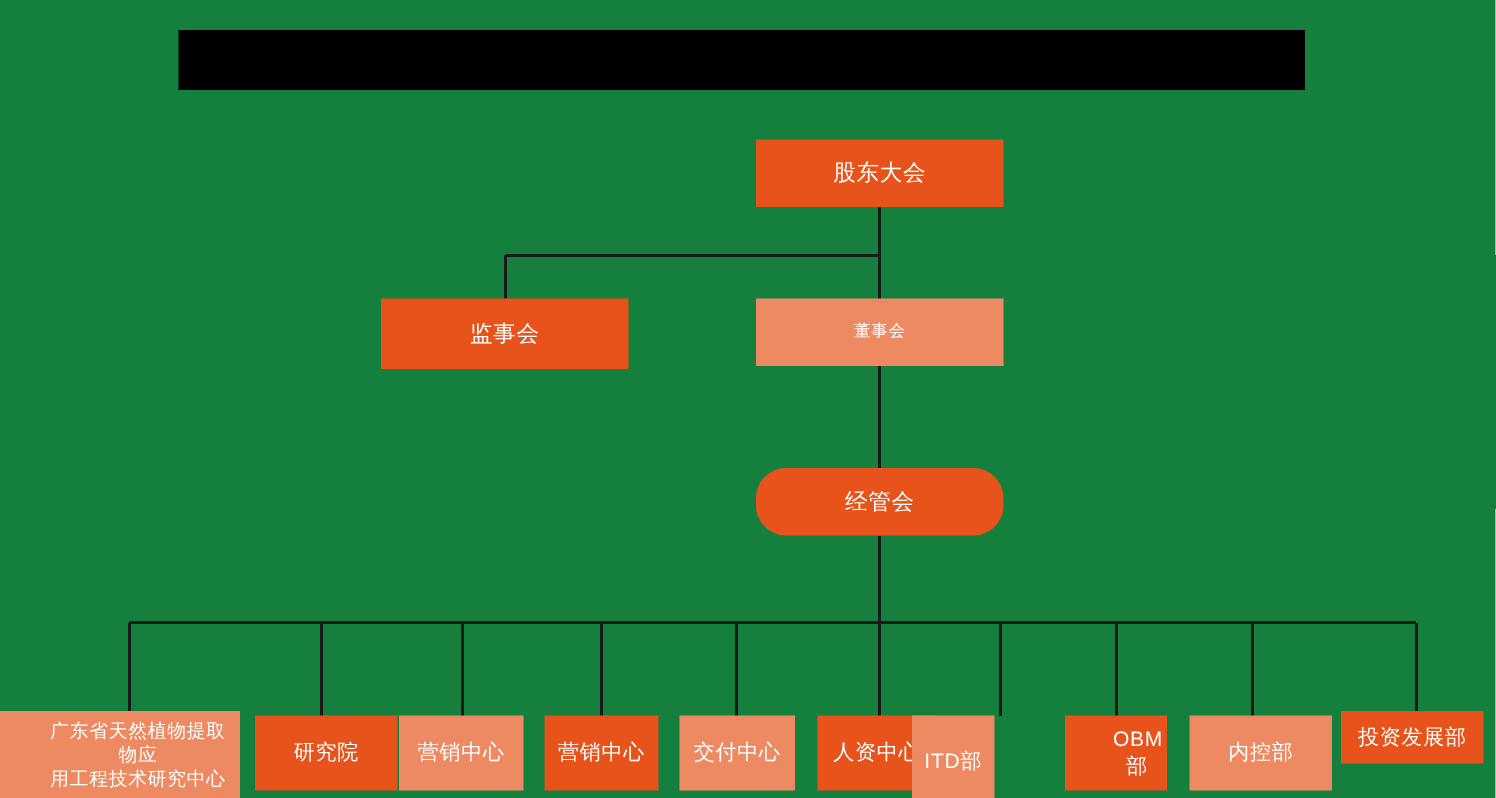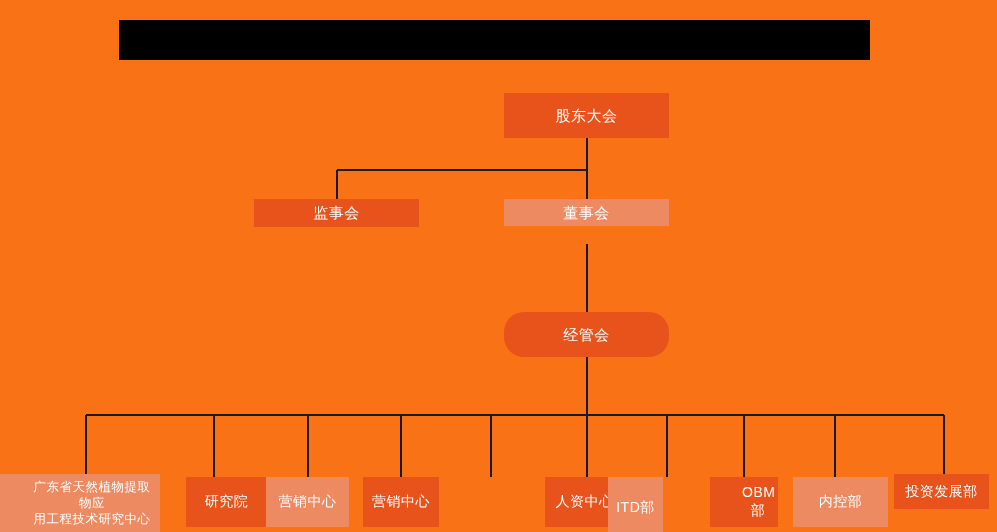--- a/index.html
+++ b/index.html
@@ -7,21 +7,21 @@
     padding: 0;
     background: #ffffff;
   }
   body {
     font-family: "Liberation Sans", "DejaVu Sans", sans-serif;
   }
   #chart-root {
     position: relative;
     width: 997px;
     height: 532px;
-    background: #f97316;
+    background: #15803d;
     overflow: hidden;
   }
   .redacted-bar {
     position: absolute;
     left: 119px;
     top: 20px;
     width: 751px;
     height: 40px;
     background: #000000;
   }
@@ -45,27 +45,27 @@
     display: block;
     width: 100%;
     padding: 0 4px;
     box-sizing: border-box;
     white-space: pre-line;
   }
 
   
   #n-shareholders { left: 504px; top: 93px;  width: 165px; height: 45px; font-size: 15px; }
   
-  #n-supervisory  { left: 254px; top: 199px; width: 165px; height: 28px; font-size: 15px; }
-  #n-board        { left: 504px; top: 199px; width: 165px; height: 27px; font-size: 15px; }
+  #n-supervisory  { left: 254px; top: 199px; width: 165px; height: 47px; font-size: 15px; }
+  #n-board        { left: 504px; top: 199px; width: 165px; height: 45px; font-size: 11px; }
   
   #n-management   { left: 504px; top: 312px; width: 165px; height: 45px; font-size: 15px; border-radius: 20px; }
   
   #d-0  { left: 0px;   top: 474px; width: 160px; height: 58px; font-size: 12.5px; padding-left: 24px; }
-  #d-1  { left: 186px; top: 477px; width: 81px;  height: 50px; font-size: 14px; }
+  #d-1  { left: 170px; top: 477px; width: 95px;  height: 50px; font-size: 14px; }
   #d-2  { left: 266px; top: 477px; width: 83px;  height: 50px; font-size: 14px; }
   #d-3  { left: 363px; top: 477px; width: 76px;  height: 50px; font-size: 14px; }
   #d-4  { left: 453px; top: 477px; width: 77px;  height: 50px; font-size: 14px; }
   #d-5  { left: 545px; top: 477px; width: 79px;  height: 50px; font-size: 14px; }
   #d-6  { left: 608px; top: 477px; width: 55px;  height: 62px; font-size: 14px; }
   #d-7  { left: 710px; top: 477px; width: 68px;  height: 50px; font-size: 14px; padding-left: 28px; }
   #d-8  { left: 793px; top: 477px; width: 95px;  height: 50px; font-size: 14px; }
   #d-9  { left: 894px; top: 474px; width: 95px;  height: 35px; font-size: 14px; }
 
   svg.links {
@@ -135,20 +135,23 @@
   </div>
   <div class="node dark" id="d-1">
     <span class="node-label">研究院</span>
   </div>
   <div class="node light" id="d-2">
     <span class="node-label">营销中心</span>
   </div>
   <div class="node dark" id="d-3">
     <span class="node-label">营销中心</span>
   </div>
+  <div class="node light" id="d-4">
+    <span class="node-label">交付中心</span>
+  </div>
   <div class="node dark" id="d-5">
     <span class="node-label">人资中心</span>
   </div>
   <div class="node light" id="d-6">
     <span class="node-label">ITD部</span>
   </div>
   <div class="node dark" id="d-7">
     <span class="node-label">OBM部</span>
   </div>
   <div class="node light" id="d-8">

